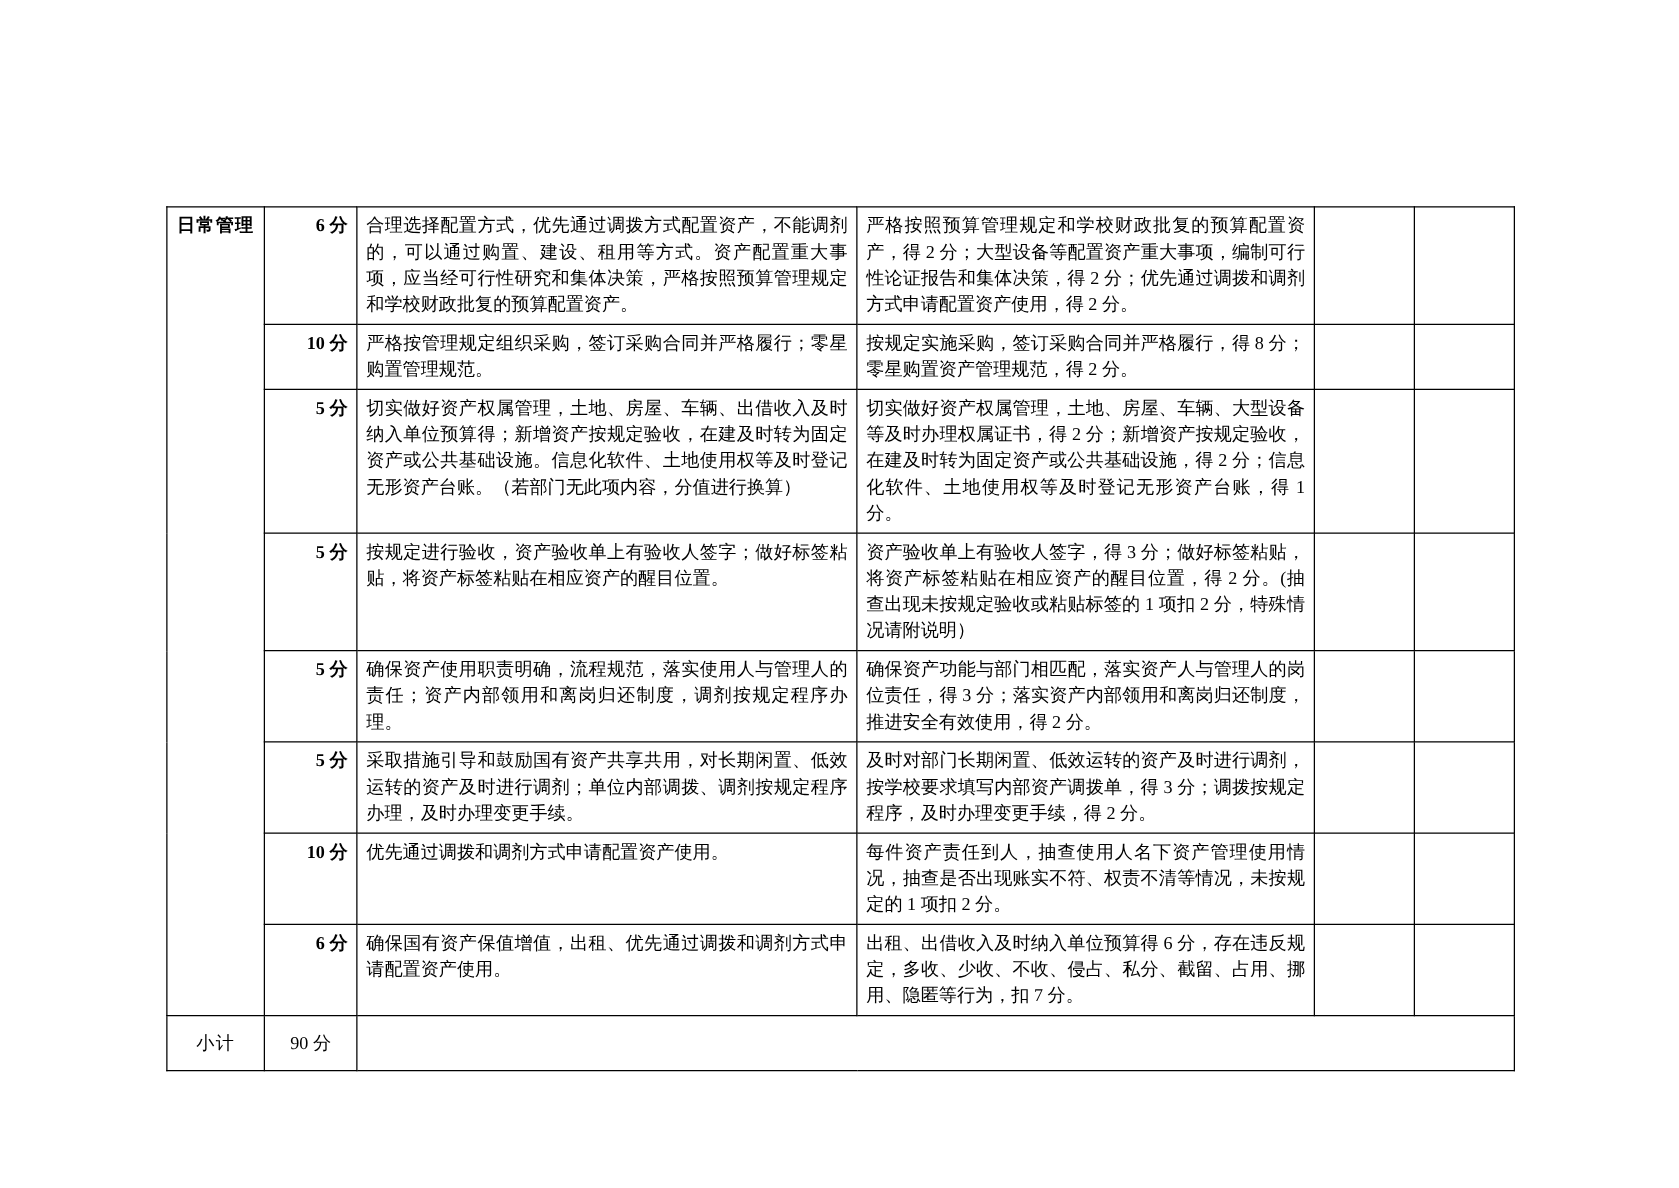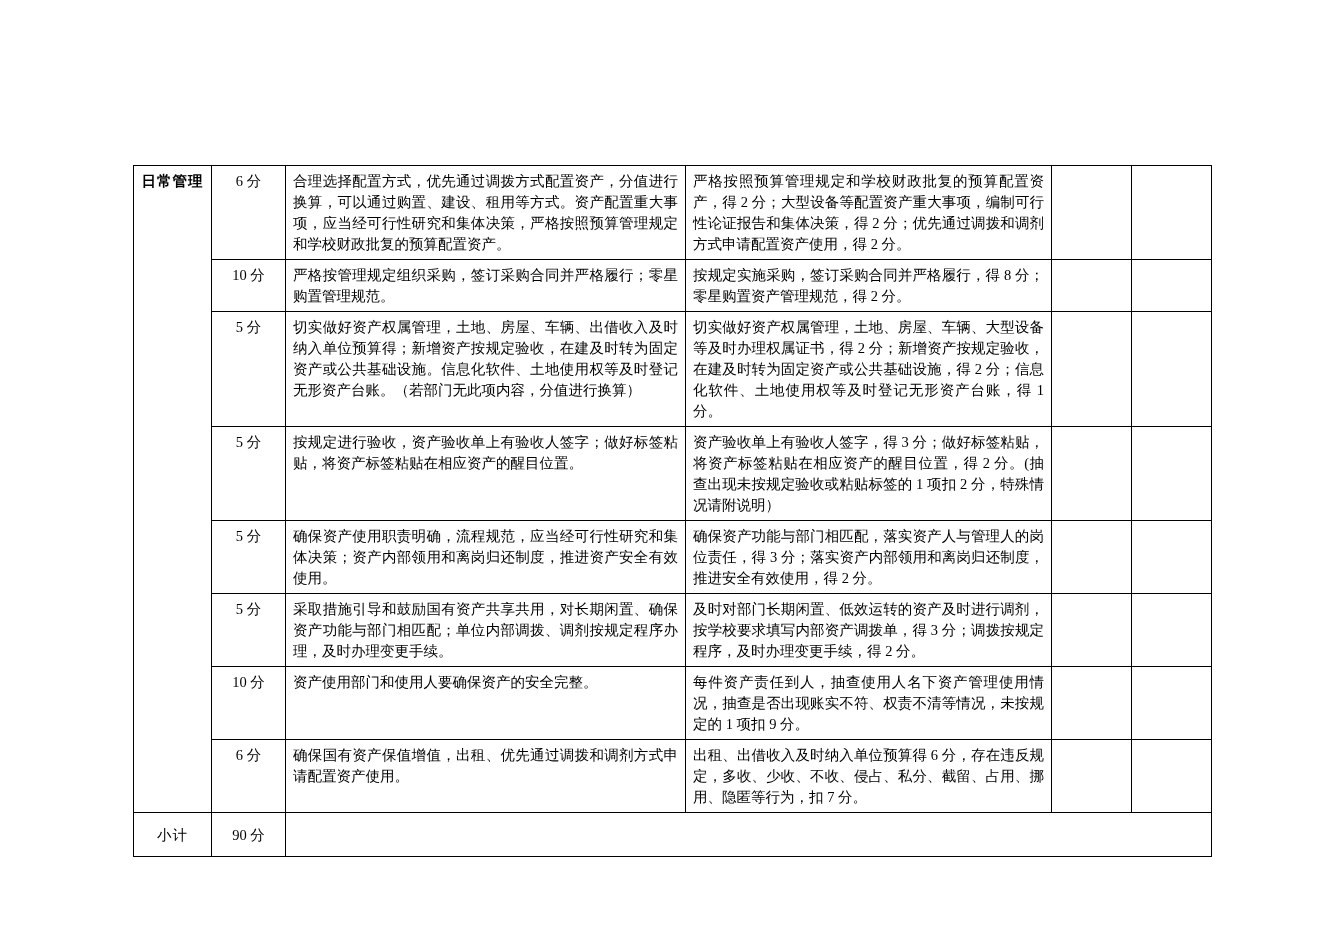--- a/index.html
+++ b/index.html
@@ -47,23 +47,23 @@
   col.c-blank1 { width: 80px; }
   col.c-blank2 { width: 80px; }
 
   td.cat {
     text-align: center;
     vertical-align: middle;
     font-weight: bold;
     letter-spacing: 1px;
   }
   td.score {
-    text-align: center;
+    text-align: right;
     vertical-align: middle;
-    font-weight: normal;
+    font-weight: bold;
     white-space: nowrap;
   }
   td.text {
     text-align: justify;
     text-justify: inter-ideograph;
     vertical-align: middle;
   }
   td.blank {
     background: #ffffff;
   }
@@ -88,21 +88,21 @@
         <col class="c-score">
         <col class="c-std">
         <col class="c-method">
         <col class="c-blank1">
         <col class="c-blank2">
       </colgroup>
       <tbody>
         <tr>
           <td class="cat" rowspan="8">日常管理</td>
           <td class="score">6 分</td>
-          <td class="text">合理选择配置方式，优先通过调拨方式配置资产，分值进行换算，可以通过购置、建设、租用等方式。资产配置重大事项，应当经可行性研究和集体决策，严格按照预算管理规定和学校财政批复的预算配置资产。</td>
+          <td class="text">合理选择配置方式，优先通过调拨方式配置资产，不能调剂的，可以通过购置、建设、租用等方式。资产配置重大事项，应当经可行性研究和集体决策，严格按照预算管理规定和学校财政批复的预算配置资产。</td>
           <td class="text">严格按照预算管理规定和学校财政批复的预算配置资产，得 2 分；大型设备等配置资产重大事项，编制可行性论证报告和集体决策，得 2 分；优先通过调拨和调剂方式申请配置资产使用，得 2 分。</td>
           <td class="blank"></td>
           <td class="blank"></td>
         </tr>
         <tr>
           <td class="score">10 分</td>
           <td class="text">严格按管理规定组织采购，签订采购合同并严格履行；零星购置管理规范。</td>
           <td class="text">按规定实施采购，签订采购合同并严格履行，得 8 分；零星购置资产管理规范，得 2 分。</td>
           <td class="blank"></td>
           <td class="blank"></td>
@@ -116,36 +116,36 @@
         </tr>
         <tr>
           <td class="score">5 分</td>
           <td class="text">按规定进行验收，资产验收单上有验收人签字；做好标签粘贴，将资产标签粘贴在相应资产的醒目位置。</td>
           <td class="text">资产验收单上有验收人签字，得 3 分；做好标签粘贴，将资产标签粘贴在相应资产的醒目位置，得 2 分。(抽查出现未按规定验收或粘贴标签的 1 项扣 2 分，特殊情况请附说明）</td>
           <td class="blank"></td>
           <td class="blank"></td>
         </tr>
         <tr>
           <td class="score">5 分</td>
-          <td class="text">确保资产使用职责明确，流程规范，应当经可行性研究和集体决策；资产内部领用和离岗归还制度，推进资产安全有效使用。</td>
+          <td class="text">确保资产使用职责明确，流程规范，落实使用人与管理人的责任；资产内部领用和离岗归还制度，调剂按规定程序办理。</td>
           <td class="text">确保资产功能与部门相匹配，落实资产人与管理人的岗位责任，得 3 分；落实资产内部领用和离岗归还制度，推进安全有效使用，得 2 分。</td>
           <td class="blank"></td>
           <td class="blank"></td>
         </tr>
         <tr>
           <td class="score">5 分</td>
-          <td class="text">采取措施引导和鼓励国有资产共享共用，对长期闲置、确保资产功能与部门相匹配；单位内部调拨、调剂按规定程序办理，及时办理变更手续。</td>
+          <td class="text">采取措施引导和鼓励国有资产共享共用，对长期闲置、低效运转的资产及时进行调剂；单位内部调拨、调剂按规定程序办理，及时办理变更手续。</td>
           <td class="text">及时对部门长期闲置、低效运转的资产及时进行调剂，按学校要求填写内部资产调拨单，得 3 分；调拨按规定程序，及时办理变更手续，得 2 分。</td>
           <td class="blank"></td>
           <td class="blank"></td>
         </tr>
         <tr>
           <td class="score">10 分</td>
-          <td class="text">资产使用部门和使用人要确保资产的安全完整。</td>
-          <td class="text">每件资产责任到人，抽查使用人名下资产管理使用情况，抽查是否出现账实不符、权责不清等情况，未按规定的 1 项扣 9 分。</td>
+          <td class="text">优先通过调拨和调剂方式申请配置资产使用。</td>
+          <td class="text">每件资产责任到人，抽查使用人名下资产管理使用情况，抽查是否出现账实不符、权责不清等情况，未按规定的 1 项扣 2 分。</td>
           <td class="blank"></td>
           <td class="blank"></td>
         </tr>
         <tr>
           <td class="score">6 分</td>
           <td class="text">确保国有资产保值增值，出租、优先通过调拨和调剂方式申请配置资产使用。</td>
           <td class="text">出租、出借收入及时纳入单位预算得 6 分，存在违反规定，多收、少收、不收、侵占、私分、截留、占用、挪用、隐匿等行为，扣 7 分。</td>
           <td class="blank"></td>
           <td class="blank"></td>
         </tr>

